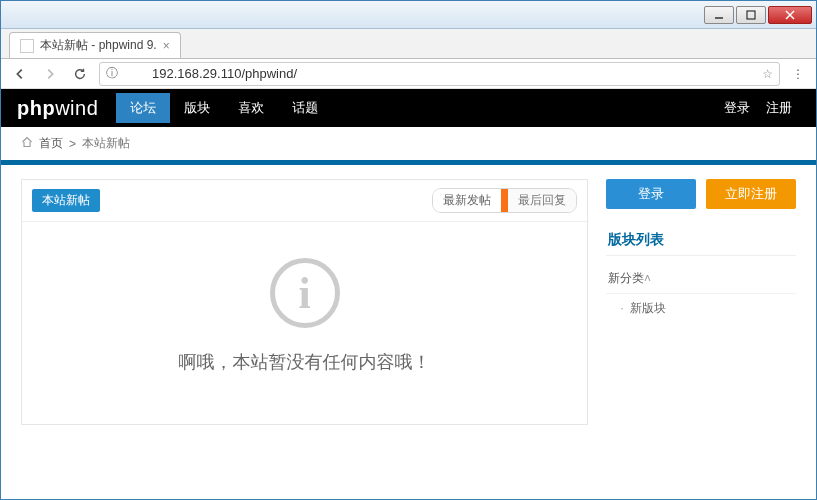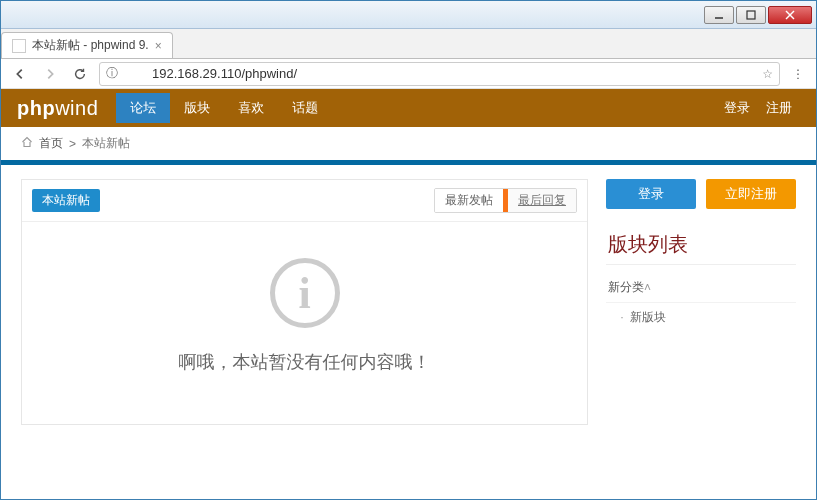--- a/index.html
+++ b/index.html
@@ -7,73 +7,73 @@
 
 
 .window { width: 817px; height: 500px; display: flex; flex-direction: column; border: 1px solid #3c7fb1; }
 .titlebar { height: 28px; background: linear-gradient(to bottom, #f0f5fa, #d8e6f3); display: flex; align-items: center; padding: 0 4px; border-bottom: 1px solid #a8c0d8; }
 .titlebar-spacer { flex: 1; }
 .winbtn { width: 30px; height: 18px; margin-left: 2px; display: flex; align-items: center; justify-content: center; border: 1px solid #888; border-radius: 2px; background: linear-gradient(to bottom, #f5f5f5, #ddd); cursor: pointer; }
 .winbtn.close { background: linear-gradient(to bottom, #e57373, #c62828); border-color: #a02020; color: #fff; width: 44px; }
 .winbtn svg { width: 10px; height: 10px; }
 
 
-.tabstrip { height: 30px; background: #f2f2f2; display: flex; align-items: flex-end; padding: 0 0; border-bottom: 1px solid #bdbdbd; }
+.tabstrip { height: 30px; background: #f2f2f2; display: flex; align-items: flex-end; padding: 0 8px; border-bottom: 1px solid #bdbdbd; }
 .tab { height: 26px; background: #fff; border: 1px solid #bdbdbd; border-bottom: none; border-radius: 4px 4px 0 0; padding: 0 10px; display: flex; align-items: center; gap: 6px; font-size: 12px; color: #444; max-width: 180px; }
 .tab .favicon { width: 14px; height: 14px; background: #fff; border: 1px solid #ccc; }
 .tab .title { white-space: nowrap; overflow: hidden; text-overflow: ellipsis; flex: 1; }
 .tab .closex { color: #888; cursor: pointer; }
 
 
 .addrbar { height: 30px; display: flex; align-items: center; padding: 0 8px; gap: 8px; border-bottom: 1px solid #e0e0e0; }
 .navbtn { width: 22px; height: 22px; display: flex; align-items: center; justify-content: center; color: #666; cursor: pointer; border-radius: 11px; }
 .navbtn svg { width: 14px; height: 14px; }
 .omnibox { flex: 1; height: 24px; border: 1px solid #ccc; border-radius: 3px; display: flex; align-items: center; padding: 0 6px; gap: 6px; color: #555; }
 .omnibox .proto { color: #777; display: flex; align-items: center; }
 .omnibox input { border: none; outline: none; flex: 1; font-size: 13px; color: #333; margin-left: 28px; }
 .omnibox .star { color: #888; cursor: pointer; }
 .menu3 { width: 20px; text-align: center; cursor: pointer; color: #555; }
 
 
 .viewport { flex: 1; overflow: auto; background: #fff; }
-.topnav { background: #a16207; height: 38px; display: flex; align-items: center; padding: 0 16px; color: #fff; }
+.topnav { background: #000000; height: 38px; display: flex; align-items: center; padding: 0 16px; color: #fff; }
 .brand { font-size: 20px; font-weight: bold; letter-spacing: 0.5px; margin-right: 18px; }
 .brand .w { font-weight: normal; }
 .navitem { padding: 0 14px; height: 30px; display: flex; align-items: center; cursor: pointer; font-size: 13px; }
 .navitem.active { background: #2d82c1; }
 .searchbox { margin-left: 10px; background: #fff; height: 24px; width: 130px; border-radius: 2px; display: flex; align-items: center; padding: 0 6px; }
 .searchbox input { border: none; outline: none; flex: 1; font-size: 12px; color: #666; }
 .searchbox .sicn { color: #aaa; }
 .nav-spacer { flex: 1; }
 .authlink { padding: 0 8px; cursor: pointer; font-size: 13px; }
 
 .crumb-row { padding: 8px 20px; color: #777; display: flex; align-items: center; gap: 6px; font-size: 12px; border-bottom: 5px solid #0369a1; }
 .crumb-row .home-icn { color: #999; }
 .crumb-row a { color: #555; text-decoration: none; cursor: pointer; }
 
 .content { display: flex; padding: 14px 20px; gap: 18px; }
 .main { flex: 1; border: 1px solid #e6e6e6; background: #fff; }
 .main-head { display: flex; align-items: center; padding: 8px 10px; border-bottom: 1px solid #eee; }
 .tag-active { background: #1f8ccc; color: #fff; padding: 3px 10px; border-radius: 2px; font-size: 12px; }
-.sortbtns { margin-left: auto; display: flex; border: 1px solid #d8d8d8; border-radius: 2px; overflow: hidden; }
+.sortbtns { margin-left: auto; display: flex; border: 1px solid #d8d8d8; border-radius: 9px; overflow: hidden; }
 .sortbtn { padding: 3px 10px; font-size: 12px; color: #777; cursor: pointer; background: #fafafa; }
-.sortbtn + .sortbtn { border-left: 5px solid #f97316; text-decoration: underline; }
+.sortbtn + .sortbtn { border-left: 7px solid #f97316; }
 .sortbtn.sel { background: #fff; color: #666; }
 
 .empty { text-align: center; padding: 36px 0 50px; color: #777; }
 .empty-icon { width: 70px; height: 70px; border: 5px solid #ccc; border-radius: 50%; margin: 0 auto 22px; display: flex; align-items: center; justify-content: center; }
 .empty-icon span { font-family: Georgia, serif; font-size: 44px; color: #ccc; font-weight: bold; }
 .empty-text { font-size: 18px; color: #666; }
 
 .side { width: 190px; }
 .side-actions { display: flex; gap: 10px; margin-bottom: 16px; }
 .btn { flex: 1; height: 30px; display: flex; align-items: center; justify-content: center; color: #fff; font-size: 13px; cursor: pointer; border-radius: 2px; }
 .btn-blue { background: #2a8fd4; }
 .btn-orange { background: #f39800; }
-.side-title { font-size: 20px; color: #7f1d1d; font-weight: normal; padding: 6px 2px; border-bottom: 1px solid #eee; margin-bottom: 8px; }
+.side-title { font-size: 14px; color: #0369a1; font-weight: bold; padding: 6px 2px; border-bottom: 1px solid #eee; margin-bottom: 8px; }
 .cat-head { display: flex; align-items: center; padding: 6px 2px; color: #555; cursor: pointer; border-bottom: 1px solid #f2f2f2; }
 .cat-head .chev { color: #999; }
 .cat-child { padding: 6px 2px 6px 14px; color: #666; font-size: 12px; }
 .cat-child::before { content: "·"; margin-right: 6px; color: #999; }
 
 .footer { text-align: center; padding: 14px 0 10px; color: #888; font-size: 12px; border-top: 1px solid #eee; }
 .footer .links a { color: #666; text-decoration: none; margin: 0 10px; cursor: pointer; }
 .footer .pw { margin-top: 4px; color: #aaa; }
 </style>
 </head>

